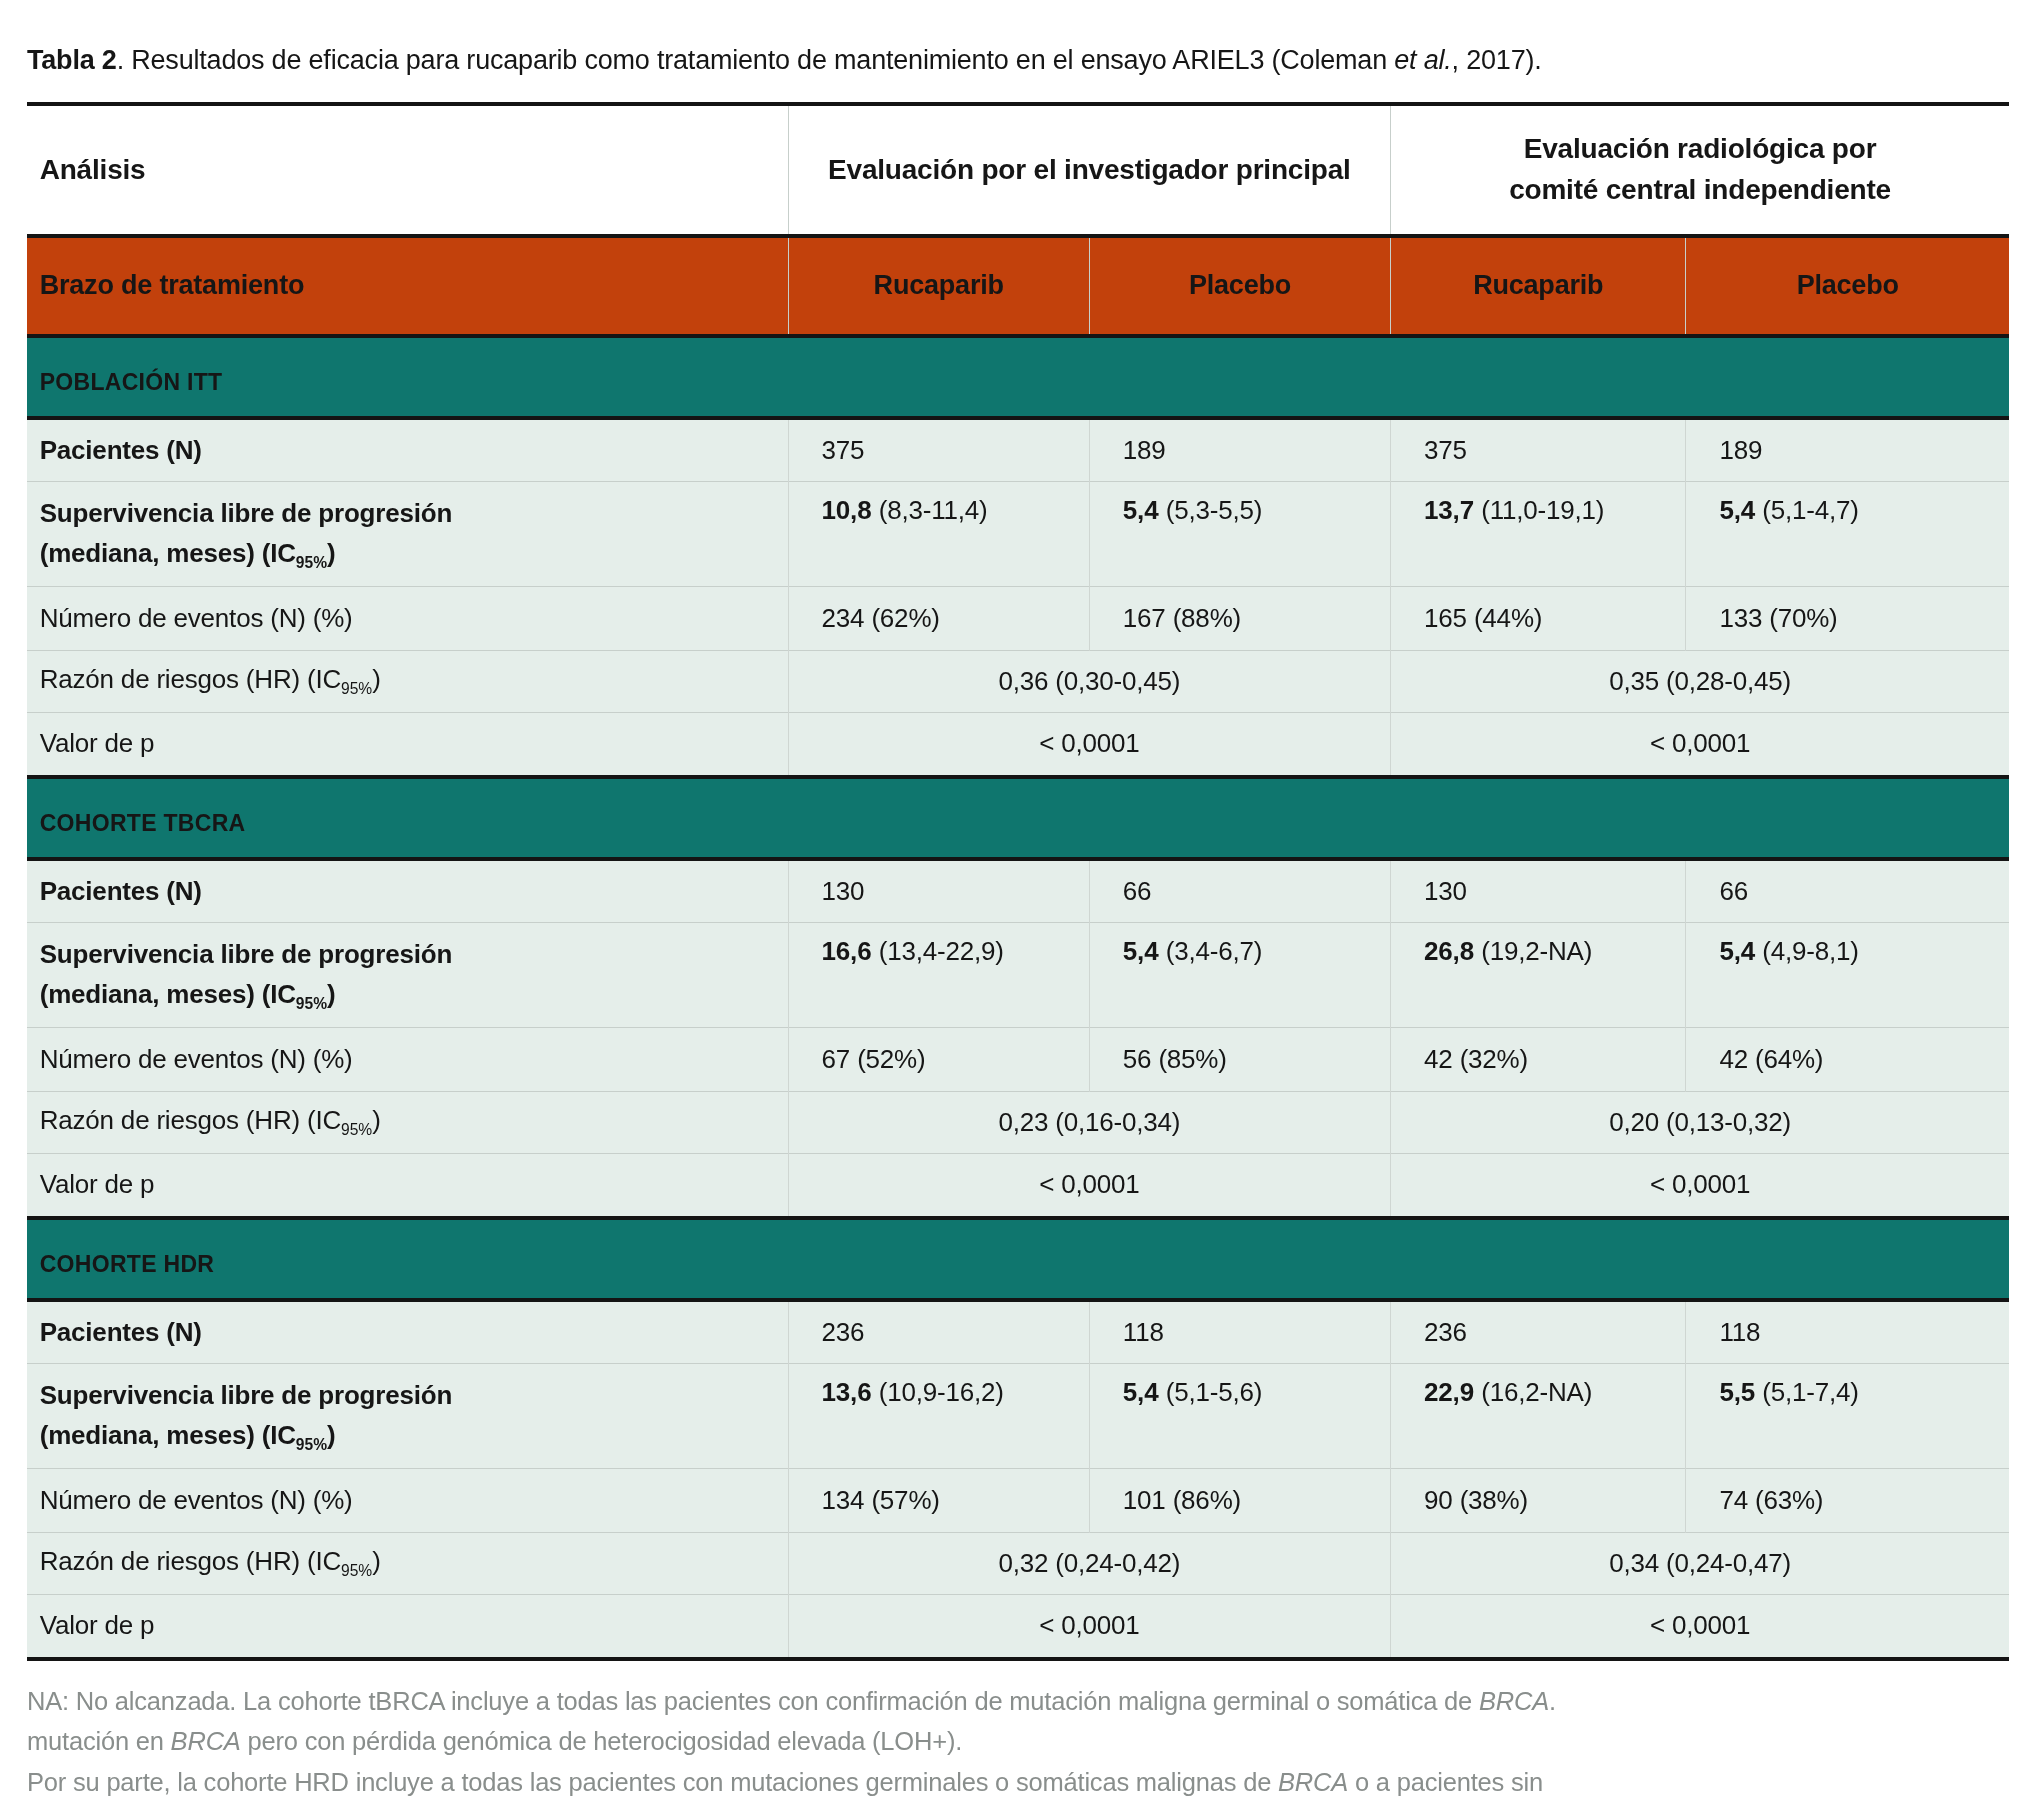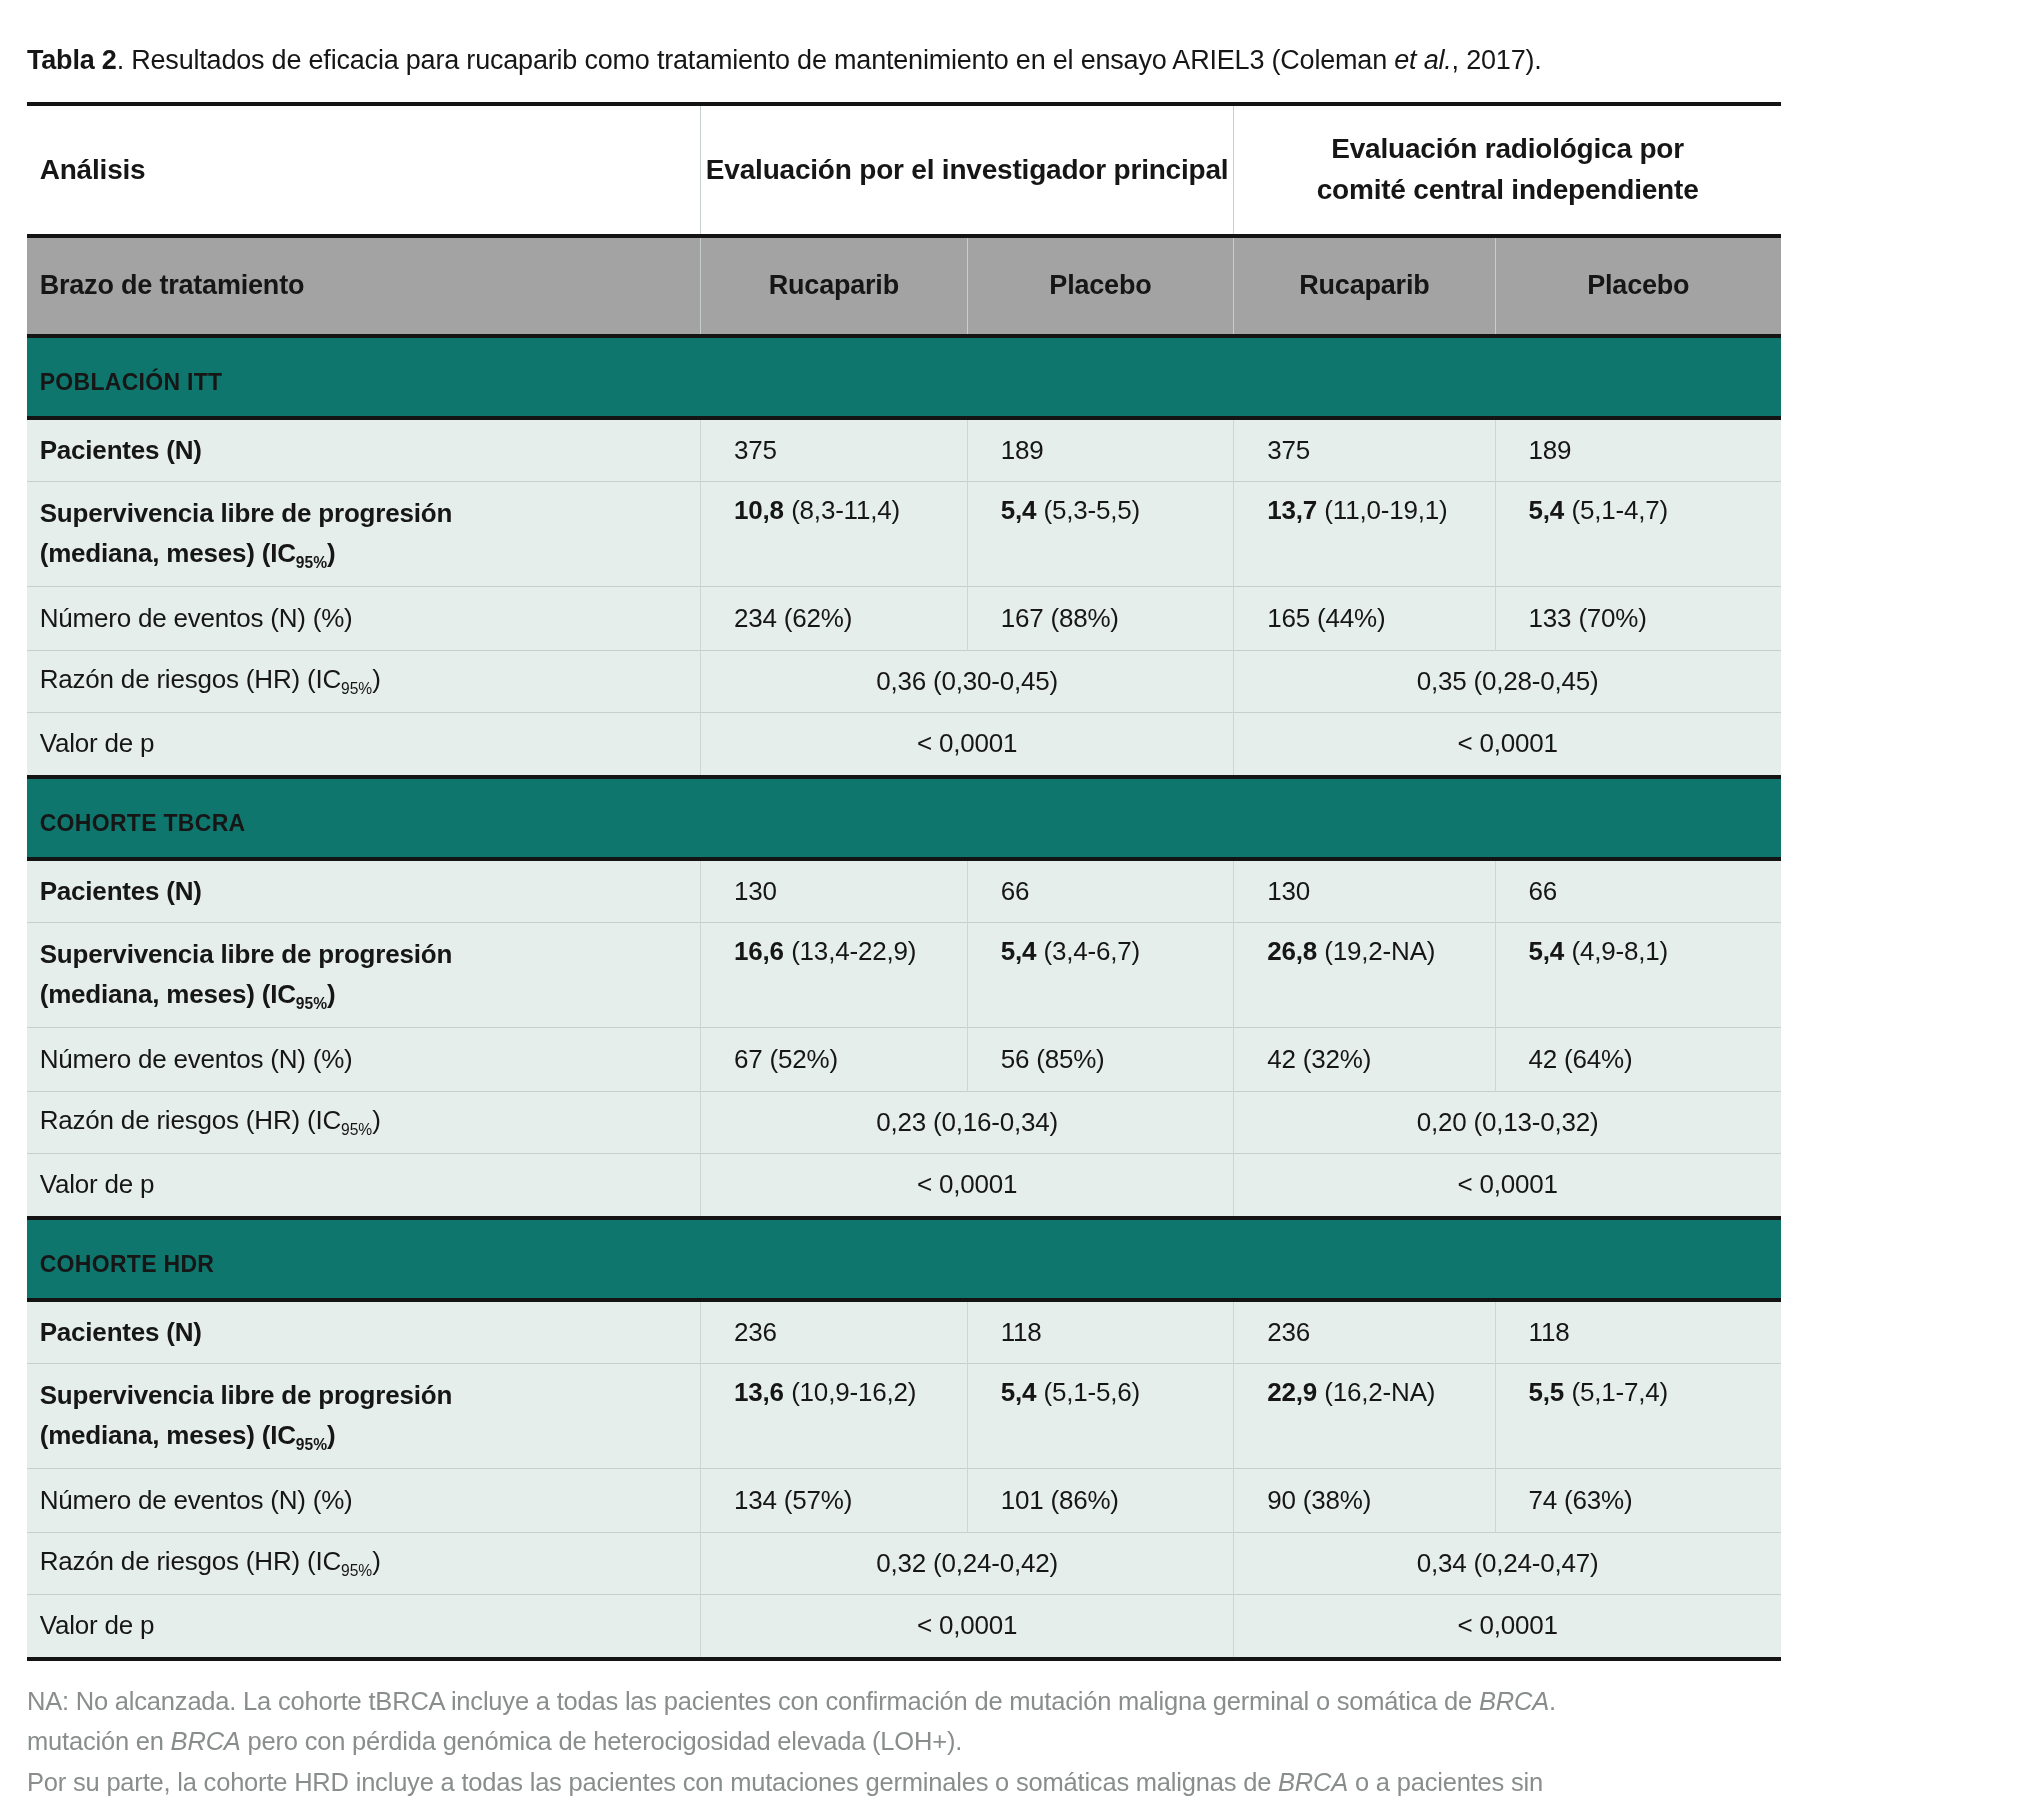--- a/index.html
+++ b/index.html
@@ -21,21 +21,21 @@
   }
   .page{padding:45px 25.5px 36px 27px;}
   .title{
     text-align:left;
     font-size:27px;
     margin:0 0 25.5px 0;
     color:var(--text);
   }
   .title b{font-weight:bold;}
   table.main{
-    width:1754px;
+    width:1982px;
     border-collapse:collapse;
     table-layout:fixed;
   }
   col.c-label{width:38.4%;}
   col.c-d1{width:15.2%;}
   col.c-d2{width:15.2%;}
   col.c-d3{width:14.9%;}
   col.c-d4{width:16.3%;}
 
   td,th{
@@ -52,21 +52,21 @@
     border-bottom:4.5px solid var(--rule-dark);
     font-weight:bold;
     font-size:28px;
     background:#ffffff;
   }
   tr.hdr2 td{
     height:100px;
     border-bottom:4.5px solid var(--rule-dark);
     font-weight:bold;
     font-size:27px;
-    background:#a3a3a3;
+    background:#c2410c;
   }
   tr.hdr1 td.grp, tr.hdr2 td.ctr{text-align:center;padding:0;}
   tr.hdr1 td.grp .wrap2{display:inline-block;max-width:436px;line-height:1.45;}
   tr.hdr1 td + td, tr.hdr2 td + td{border-left:1.8px solid var(--rule-light);}
   td.lblcell{padding-left:12.7px;}
 
   
   tr.section td{
     height:82px;
     background:#0f766e;

